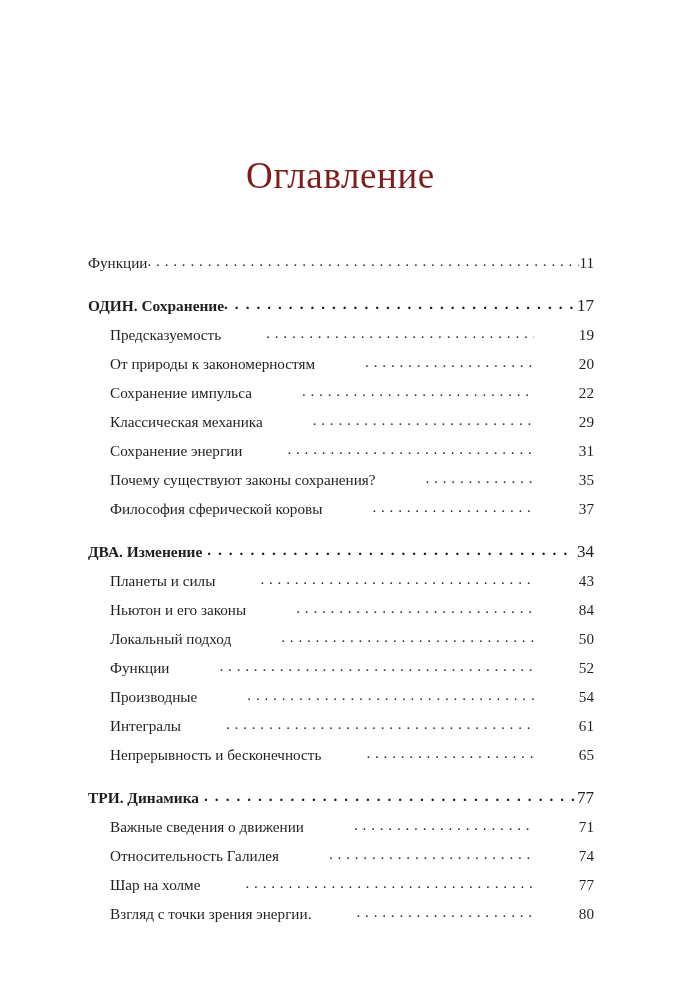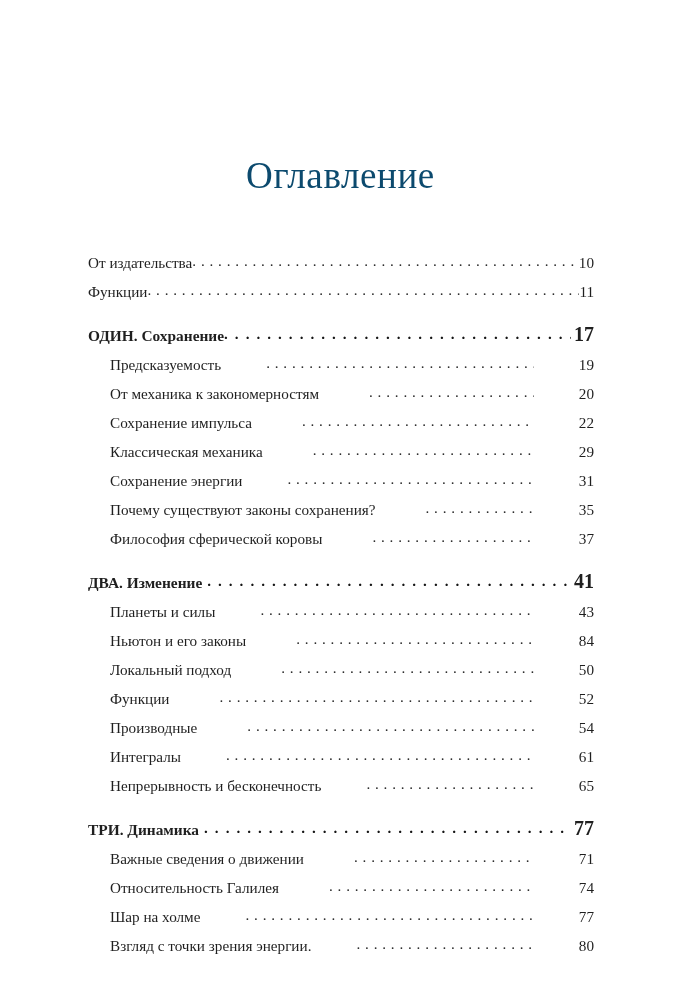--- a/index.html
+++ b/index.html
@@ -25,21 +25,21 @@
 
   .toc-title {
     position: absolute;
     top: 122px;
     left: 0;
     width: 681px;
     text-align: center;
     font-size: 37px;
     font-weight: 400;
     letter-spacing: 0.6px;
-    color: #0c4a6e;
+    color: #7f1d1d;
     line-height: 1;
     margin-top: 35px;
   }
 
   .toc-list {
     position: absolute;
     top: 248px;
     left: 88px;
     width: 506px;
   }
@@ -120,55 +120,50 @@
     text-align: right;
     font-variant-numeric: lining-nums;
   }
 
   .level-front .entry-page,
   .level-section .entry-page {
     font-size: 15.2px;
   }
 
   .level-chapter .entry-page {
-    font-size: 20px;
-    font-weight: 700;
+    font-size: 17px;
+    font-weight: 400;
     padding-left: 3px;
   }
 </style>
 </head>
 <body>
 
 <div class="page">
 
   <h1 class="toc-title">Оглавление</h1>
 
   <div class="toc-list" id="toc-list">
       <div class="toc-entry level-front">
-        <span class="entry-label">От издательства</span>
-        <span class="entry-leader"></span>
-        <span class="entry-page">10</span>
-      </div>
-      <div class="toc-entry level-front">
         <span class="entry-label">Функции</span>
         <span class="entry-leader"></span>
         <span class="entry-page">11</span>
       </div>
       <div class="toc-entry level-chapter">
         <span class="entry-label">ОДИН. Сохранение</span>
         <span class="entry-leader"></span>
         <span class="entry-page">17</span>
       </div>
       <div class="toc-entry level-section">
         <span class="entry-label">Предсказуемость</span>
         <span class="entry-leader"></span>
         <span class="entry-page">19</span>
       </div>
       <div class="toc-entry level-section gap-before-dots">
-        <span class="entry-label">От механика к закономерностям</span>
+        <span class="entry-label">От природы к закономерностям</span>
         <span class="entry-leader"></span>
         <span class="entry-page">20</span>
       </div>
       <div class="toc-entry level-section gap-before-dots">
         <span class="entry-label">Сохранение импульса</span>
         <span class="entry-leader"></span>
         <span class="entry-page">22</span>
       </div>
       <div class="toc-entry level-section gap-before-dots">
         <span class="entry-label">Классическая механика</span>
@@ -186,21 +181,21 @@
         <span class="entry-page">35</span>
       </div>
       <div class="toc-entry level-section gap-before-dots">
         <span class="entry-label">Философия сферической коровы</span>
         <span class="entry-leader"></span>
         <span class="entry-page">37</span>
       </div>
       <div class="toc-entry level-chapter gap-before-dots">
         <span class="entry-label">ДВА. Изменение</span>
         <span class="entry-leader"></span>
-        <span class="entry-page">41</span>
+        <span class="entry-page">34</span>
       </div>
       <div class="toc-entry level-section">
         <span class="entry-label">Планеты и силы</span>
         <span class="entry-leader"></span>
         <span class="entry-page">43</span>
       </div>
       <div class="toc-entry level-section gap-before-dots">
         <span class="entry-label">Ньютон и его законы</span>
         <span class="entry-leader"></span>
         <span class="entry-page">84</span>

